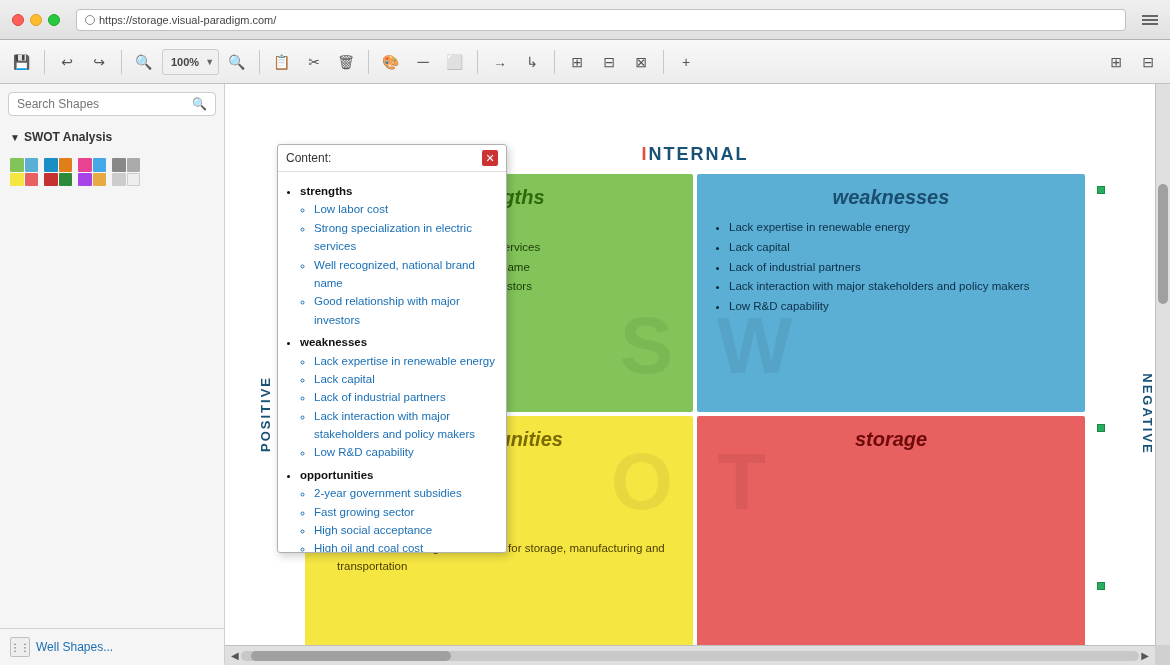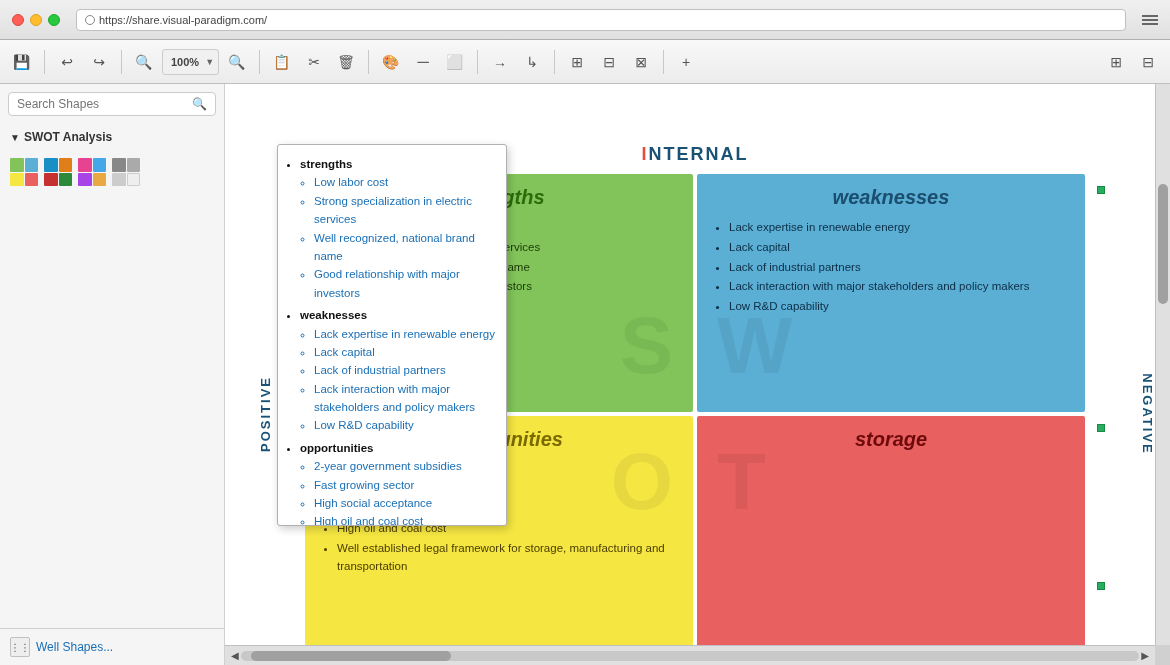--- a/index.html
+++ b/index.html
@@ -341,21 +341,21 @@
 <body>
 
 <div class="title-bar">
   <div class="traffic-lights">
     <div class="tl tl-red"></div>
     <div class="tl tl-yellow"></div>
     <div class="tl tl-green"></div>
   </div>
   <div class="url-bar">
     <div class="url-icon"></div>
-    <span>https://share.visual-paradigm.com/</span>
+    <span>https://storage.visual-paradigm.com/</span>
   </div>
   <div class="menu-icon">
     <div class="menu-line"></div>
     <div class="menu-line"></div>
     <div class="menu-line"></div>
   </div>
 </div>
 
 <div class="toolbar">
   <button class="tb-btn" title="Save">💾</button>
@@ -500,20 +500,24 @@
           </div>
 
           <div class="swot-cell cell-threats">
             <div class="swot-cell-title">storage</div>
             <div class="wm-t">T</div>
           </div>
         </div>
       </div>
 
       <div class="content-popup">
+        <div class="content-popup-header">
+          <span>Content:</span>
+          <button class="content-popup-close">✕</button>
+        </div>
         <div class="content-popup-body">
           <ul>
             <li>strengths
               <ul>
                 <li>Low labor cost</li>
                 <li>Strong specialization in electric services</li>
                 <li>Well recognized, national brand name</li>
                 <li>Good relationship with major investors</li>
               </ul>
             </li>

